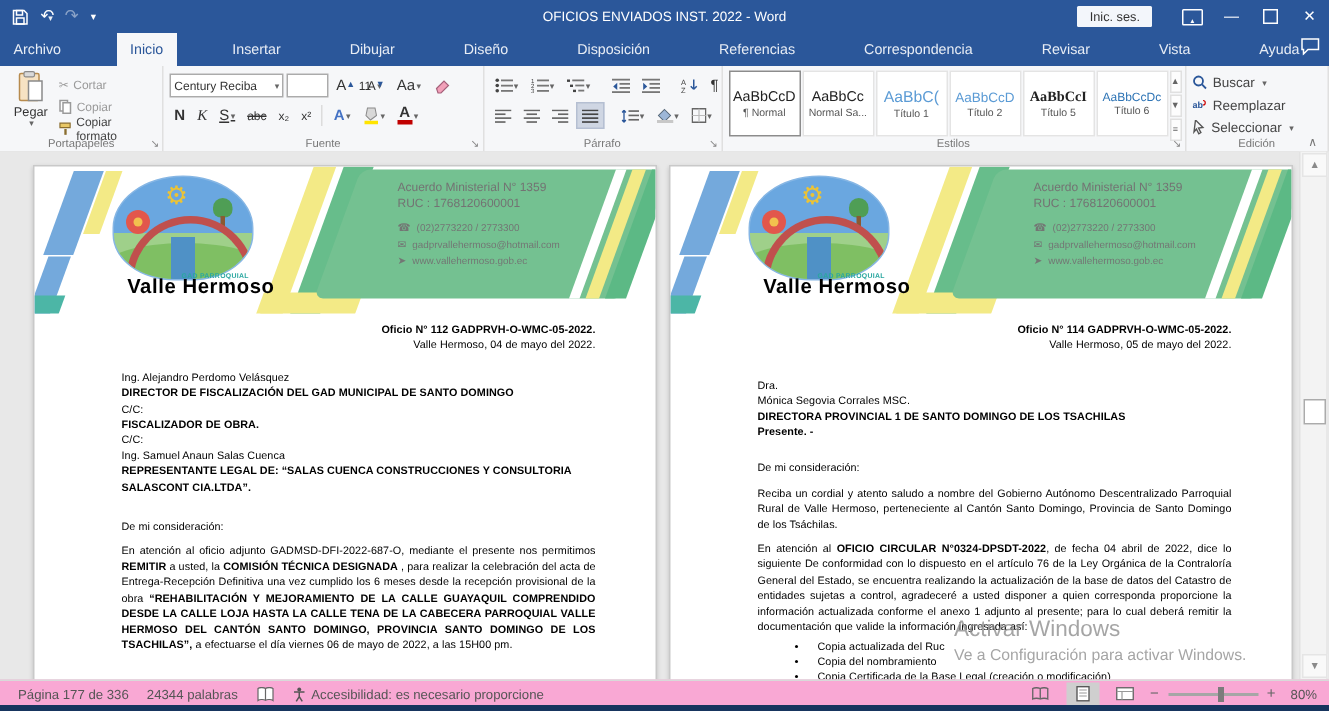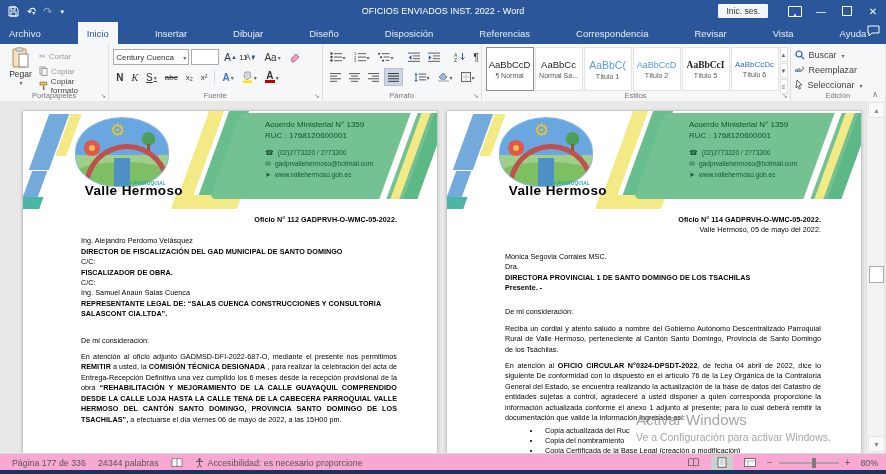--- a/index.html
+++ b/index.html
@@ -69,21 +69,21 @@
   .lh-yel1{left:40px;top:3px;width:11px;height:42px;background:#f3ea86;}
   .lh-blue2{left:2px;top:60px;width:15px;height:40px;background:#74a9dc;}
   .lh-teal{left:-4px;top:86px;width:22px;height:14px;background:#4cb6a6;}
   .lh-yel2{left:168px;top:0;width:15px;height:100px;background:#f3ea86;}
   .lh-grn1{left:188px;top:0;width:20px;height:100px;background:#67bd8b;}
   .lh-yel3{left:150px;top:84px;width:66px;height:16px;background:#f3ea86;}
   .greenbox{position:absolute;left:202px;top:2px;width:206px;height:86px;background:#74c191;border-radius:6px;transform:skewX(-20deg);}
   .lh-white1{left:372px;top:2px;width:7px;height:86px;background:#fff;}
   .lh-yel4{left:383px;top:2px;width:9px;height:86px;background:#f3ea86;}
   .lh-grn2{left:396px;top:2px;width:14px;height:86px;background:#5cb985;}
-  .gb-content{position:absolute;left:242px;top:8px;width:170px;color:#14532d;}
+  .gb-content{position:absolute;left:242px;top:8px;width:170px;color:#737373;}
   .gb-content .l1{font-size:8px;line-height:11px;}
   .gb-content .contact{font-size:6.6px;line-height:10px;display:flex;align-items:center;gap:4px;margin-top:1px;opacity:.95;}
   .gb-content .cic{font-size:7px;}
   .gb-gap{height:6px;}
   
   .logo{position:absolute;left:46px;top:4px;width:104px;height:92px;}
   .badge{position:absolute;left:6px;top:2px;width:92px;height:68px;background:linear-gradient(#6aa7e0 55%,#9fd08a 55%);border-radius:50% 50% 44% 44%;border:1px solid #86b6e4;overflow:hidden;}
   .gear{position:absolute;left:34px;top:4px;font-size:17px;color:#ecc335;line-height:1;}
   .tree{position:absolute;left:66px;top:14px;width:13px;height:13px;background:#4f9e55;border-radius:50% 50% 40% 40%;}
   .trunk{position:absolute;left:71px;top:26px;width:3px;height:7px;background:#8a5a33;}
@@ -220,21 +220,21 @@
         </div>
       </div>
     </div>
     <div class="glabel">Portapapeles</div>
     <div class="launcher">↘</div>
   </div>
 
   <div class="rgroup" style="width:208px;">
     <div class="frow">
       <div class="combo" style="width:70px;">
-        <span style="flex:1;">Century Cuenca</span>
+        <span style="flex:1;">Century Reciba</span>
           <span class="car">▾</span>
       </div>
       <div class="combo" style="width:22px;">
         <span style="flex:1;margin-left:45px;">11</span>
           <span class="car">▾</span>
       </div>
       <span class="fbtn">A<span style="font-size:6px;color:#2b579a;">▲</span></span>
       <span class="fbtn" style="font-size:8.5px;">A<span style="font-size:6px;color:#2b579a;">▼</span></span>
       <span class="fbtn">Aa<span class="car">▾</span></span>
       <span class="fbtn">
@@ -518,20 +518,21 @@
             <div class="flowerc"></div>
           <div class="river"></div>
           <div class="arch"></div>
         </div>
         <div class="logoname">Valle Hermoso</div>
         <div class="logosub">GAD PARROQUIAL</div>
       </div>
     </div>
     <div class="letterbody">
       <div class="rline b">Oficio N° 112 GADPRVH-O-WMC-05-2022.</div>
+      <div class="rline">Valle Hermoso, 04 de mayo del 2022.</div>
       <div class="addr">
           <div>Ing. Alejandro Perdomo Velásquez</div>
           <div class="b">DIRECTOR DE FISCALIZACIÓN DEL GAD MUNICIPAL DE SANTO DOMINGO</div>
           <div>C/C:</div>
           <div class="b">FISCALIZADOR DE OBRA.</div>
           <div>C/C:</div>
           <div>Ing. Samuel Anaun Salas Cuenca</div>
           <div class="b">REPRESENTANTE LEGAL DE: “SALAS CUENCA CONSTRUCCIONES Y CONSULTORIA SALASCONT CIA.LTDA”.</div>
         </div>
       <div class="salut">De mi consideración:</div>
@@ -582,22 +583,22 @@
           <div class="arch"></div>
         </div>
         <div class="logoname">Valle Hermoso</div>
         <div class="logosub">GAD PARROQUIAL</div>
       </div>
     </div>
     <div class="letterbody">
       <div class="rline b">Oficio N° 114 GADPRVH-O-WMC-05-2022.</div>
       <div class="rline">Valle Hermoso, 05 de mayo del 2022.</div>
       <div class="addr addr2">
+          <div>Dra.</div>
           <div>Mónica Segovia Corrales MSC.</div>
-          <div>Dra.</div>
           <div class="b">DIRECTORA PROVINCIAL 1 DE SANTO DOMINGO DE LOS TSACHILAS</div>
           <div class="b">Presente. -</div>
         </div>
       <div class="salut" style="margin-top:14px;">De mi consideración:</div>
       <div class="para">Reciba un cordial y atento saludo a nombre del Gobierno Autónomo Descentralizado Parroquial Rural de Valle Hermoso, perteneciente al Cantón Santo Domingo, Provincia de Santo Domingo de los Tsáchilas.</div>
       <div class="para"><span>En atención al </span><span class="b">OFICIO CIRCULAR N°0324-DPSDT-2022</span><span>, de fecha 04 abril de 2022, dice lo siguiente De conformidad con lo dispuesto en el artículo 76 de la Ley Orgánica de la Contraloría General del Estado, se encuentra realizando la actualización de la base de datos del Catastro de entidades sujetas a control, agradeceré a usted disponer a quien corresponda proporcione la información actualizada conforme el anexo 1 adjunto al presente; para lo cual deberá remitir la documentación que valide la información ingresada así:</span></div>
       <ul class="bullets">
           <li>Copia actualizada del Ruc</li>
           <li>Copia del nombramiento</li>
           <li>Copia Certificada de la Base Legal (creación o modificación)</li>

